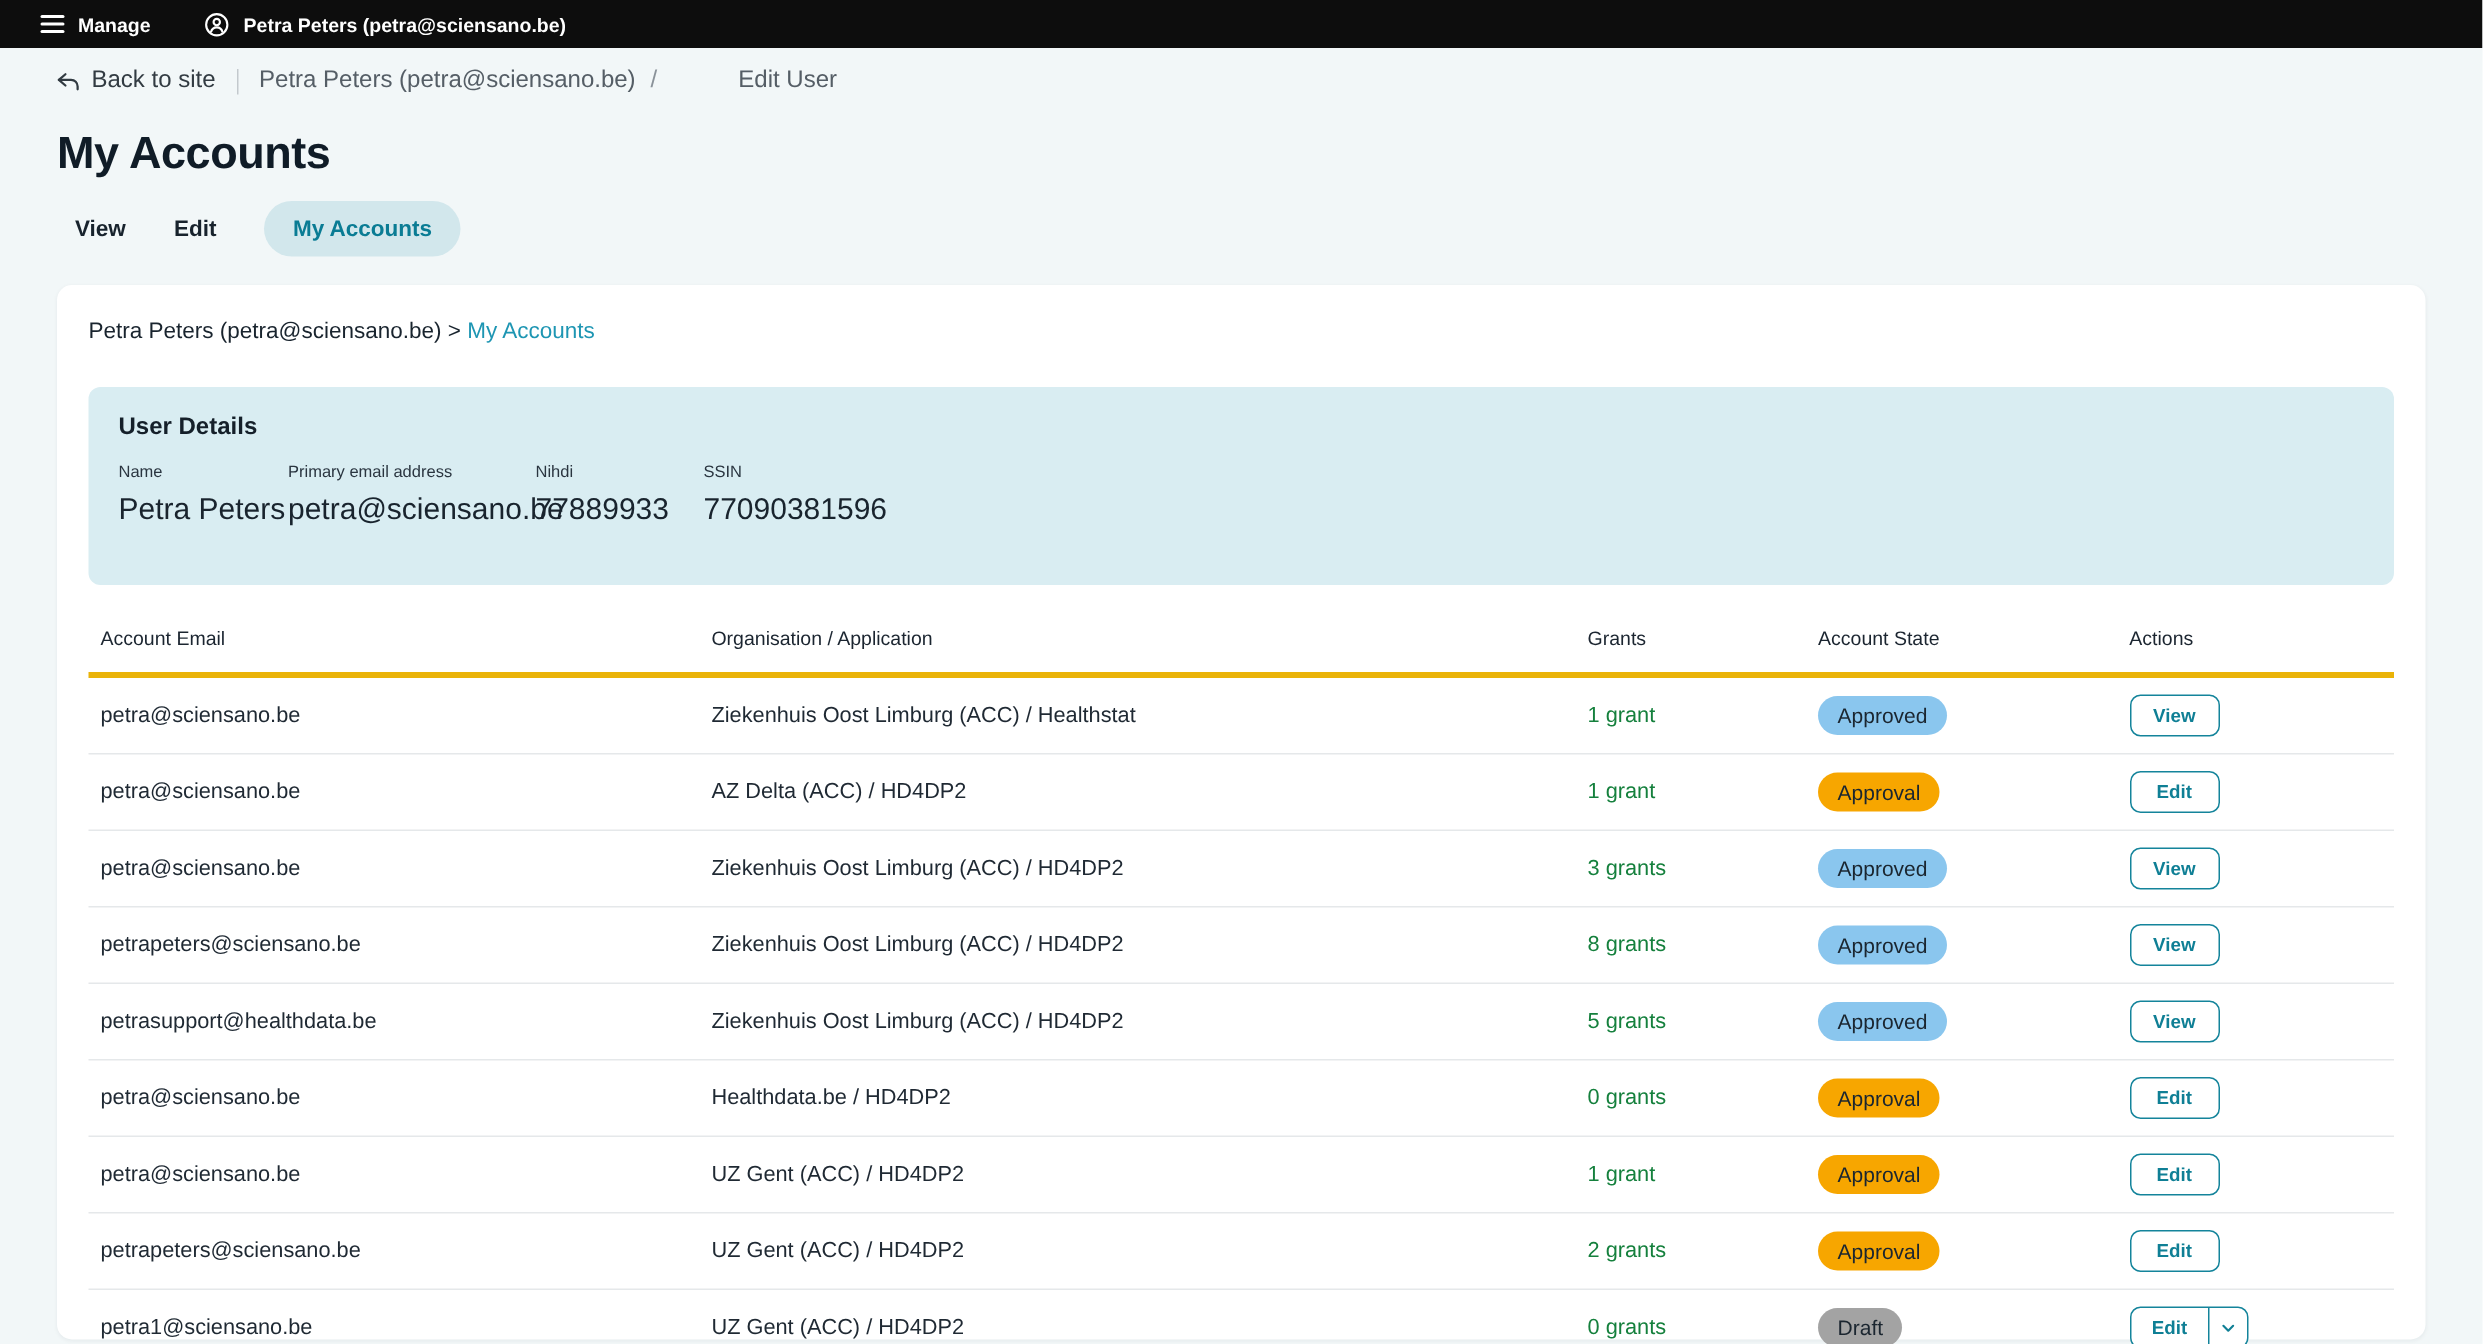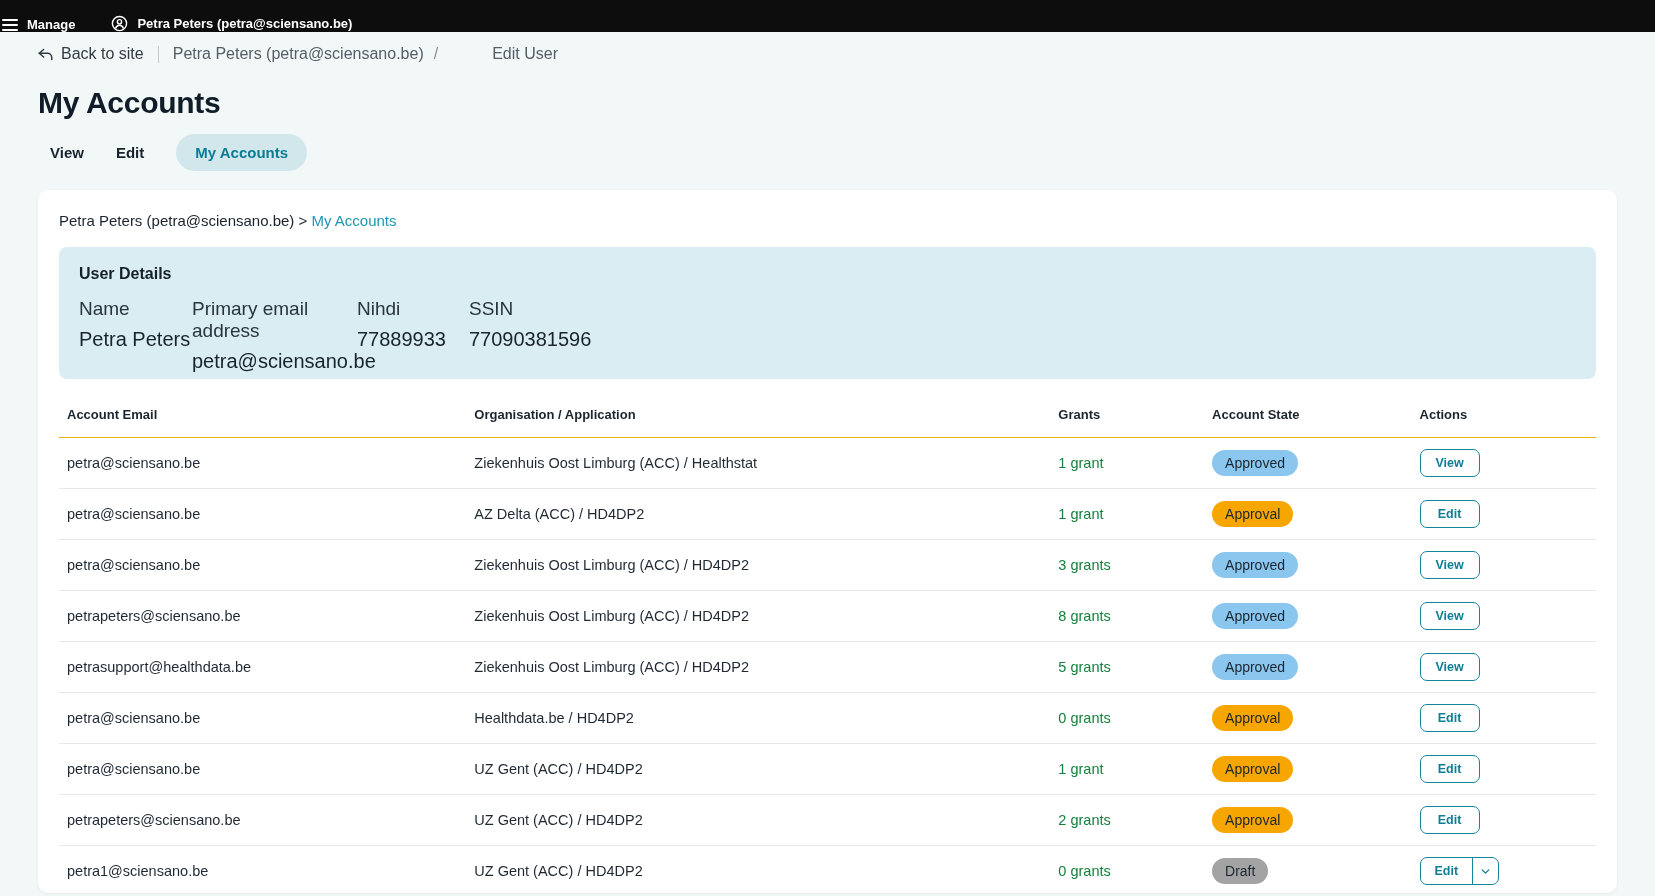--- a/index.html
+++ b/index.html
@@ -8,22 +8,22 @@
     font-family: "Liberation Sans", sans-serif;
     background: #f2f7f8;
     color: #1a242e;
   }
 
   
   .toolbar {
     height: 32px;
     background: #0d0d0d;
     display: flex;
-    align-items: flex-end;
-    padding: 0 2px;
+    align-items: center;
+    padding: 0 27px;
     gap: 36px;
   }
   .toolbar-item {
     display: flex;
     align-items: center;
     gap: 9px;
     color: #ffffff;
     font-size: 13px;
     font-weight: bold;
     cursor: pointer;
@@ -78,48 +78,48 @@
     border-radius: 10px;
     box-shadow: 0 1px 3px rgba(20,40,50,0.06);
     padding: 22px 21px 30px;
     height: 703px;
   }
   .card-breadcrumb { font-size: 15px; color: #19242e; }
   .card-breadcrumb .link { color: #1e96b3; cursor: pointer; }
 
   
   .user-details {
-    margin-top: 18px;
+    margin-top: 29px;
     background: #d9edf2;
     border-radius: 8px;
     padding: 18px 20px 24px;
     height: 132px;
   }
   .user-details h2 { font-size: 16px; font-weight: bold; color: #15202a; }
   .ud-fields { display: flex; margin-top: 15px; }
   .ud-field:nth-child(1) { width: 113px; }
   .ud-field:nth-child(2) { width: 165px; }
   .ud-field:nth-child(3) { width: 112px; }
-  .ud-label { font-size: 19px; color: #2a3540; }
+  .ud-label { font-size: 11px; color: #2a3540; }
   .ud-value { font-size: 20px; color: #19242e; margin-top: 8px; }
 
   
   table.accounts {
     width: 100%;
     border-collapse: collapse;
     margin-top: 22px;
     table-layout: fixed;
   }
   table.accounts th {
     text-align: left;
     font-size: 13px;
-    font-weight: bold;
+    font-weight: normal;
     color: #1b2530;
     padding: 6px 8px 15px;
-    border-bottom: 1px solid #eab308;
+    border-bottom: 4px solid #eab308;
   }
   table.accounts td {
     font-size: 14.5px;
     color: #1f2933;
     padding: 11px 8px;
     height: 40px;
     border-bottom: 1px solid #e5e8ea;
     vertical-align: middle;
   }
   .grants-link { color: #15803d; cursor: pointer; text-decoration: none; }

